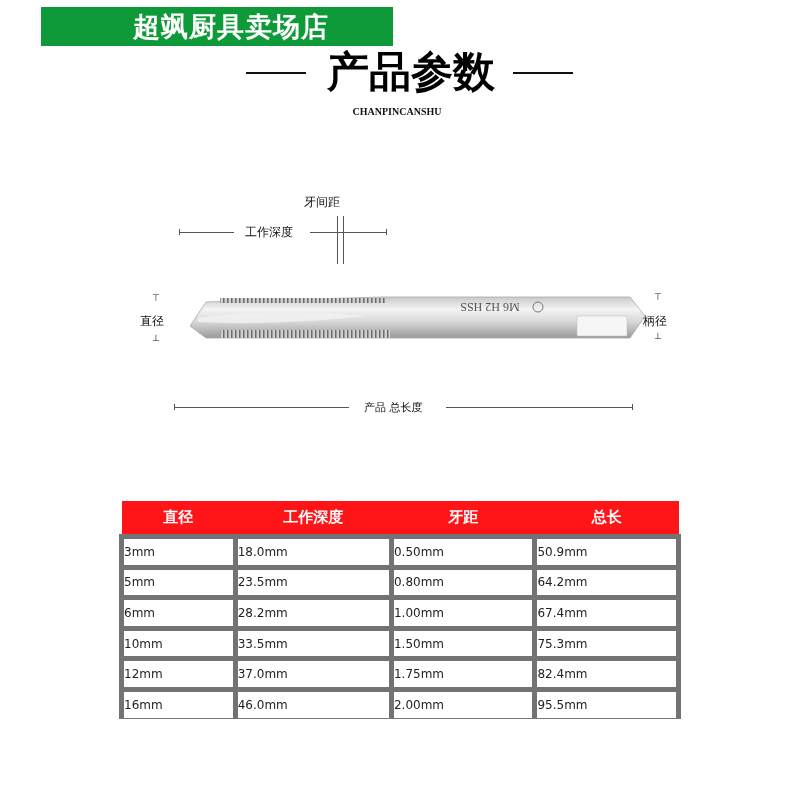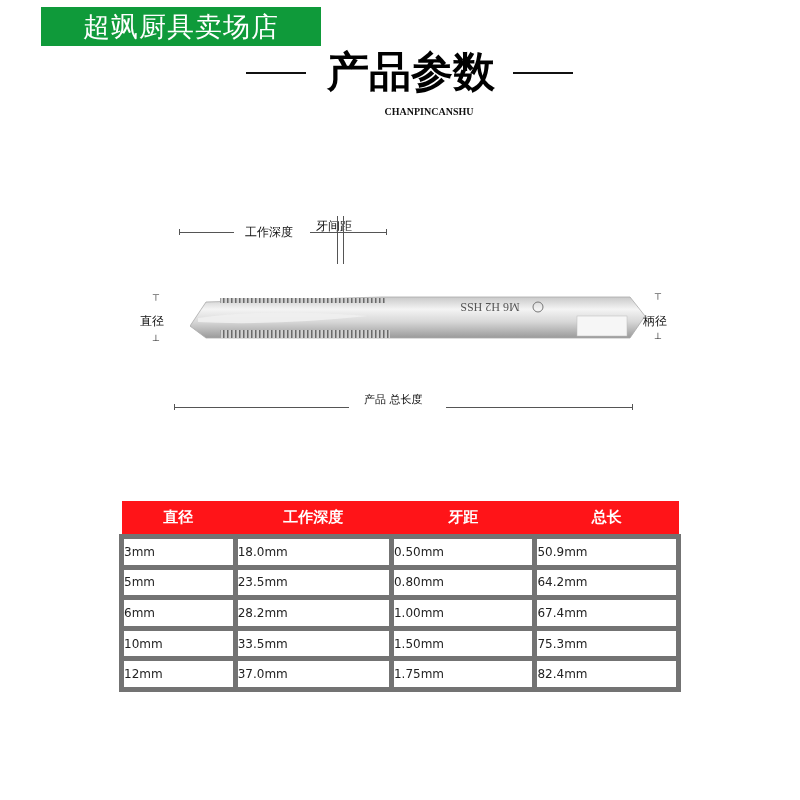--- a/index.html
+++ b/index.html
@@ -1,23 +1,23 @@
 <!DOCTYPE html>
 <html><head>
   <meta charset="utf-8">
   <style>
     html, body { margin: 0; padding: 0; }
     body { width: 800px; height: 800px; background: #ffffff; position: relative; overflow: hidden; font-family: "DejaVu Sans", sans-serif; color: #222; }
-    .store-banner { position: absolute; left: 41px; top: 7px; width: 280px; height: 39px; background: #0f9a3a; color: #fff; font-size: 27px; font-weight: normal; line-height: 39px; text-align: center; letter-spacing: 1px; }
+    .store-banner { position: absolute; left: 41px; top: 7px; width: 324px; height: 39px; background: #0f9a3a; color: #fff; font-size: 27px; font-weight: bold; line-height: 39px; text-align: center; letter-spacing: 1px; padding-left: 28px; }
     .title-row { position: absolute; left: 0; top: 42px; width: 800px; height: 60px; }
     .title-line { position: absolute; top: 30px; height: 2px; background: #111; width: 60px; }
     .title-line.left { left: 246px; }
     .title-line.right { left: 513px; }
     .title-text { position: absolute; left: 318px; top: 4px; width: 186px; text-align: center; color: #000000; font-size: 42px; font-weight: bold; line-height: 52px; }
-    .subtitle { position: absolute; left: 316px; top: 106px; width: 226px; text-align: center; font-family: "Liberation Serif", serif; font-size: 10px; font-weight: bold; color: #111; }
+    .subtitle { position: absolute; left: 284px; top: 106px; width: 226px; text-align: center; font-family: "Liberation Serif", serif; font-size: 10px; font-weight: bold; color: #111; }
 
     .dim-label { position: absolute; font-size: 12px; color: #111; white-space: nowrap; }
     .hline { position: absolute; height: 1px; background: #555; }
     .vline { position: absolute; width: 1px; background: #555; }
     .tick { position: absolute; width: 1px; height: 6px; background: #555; }
 
     .tap { position: absolute; left: 190px; top: 294px; width: 480px; height: 50px; }
 
     .spec-table { position: absolute; left: 119px; top: 501px; width: 562px; border-collapse: collapse; font-size: 12px; }
     .spec-table th { background: #ff1418; color: #fff; font-size: 15px; font-weight: bold; height: 33px; padding: 0; text-align: center; }
@@ -29,21 +29,21 @@
 
 <div class="store-banner">超飒厨具卖场店</div>
 
 <div class="title-row">
   <div class="title-line left"></div>
   <div class="title-text">产品参数</div>
   <div class="title-line right"></div>
 </div>
 <div class="subtitle">CHANPINCANSHU</div>
 
-<div class="dim-label" style="left:316px; top:194px;margin-top:24px;">牙间距</div>
+<div class="dim-label" style="left:304px; top:194px;">牙间距</div>
 <div class="vline" style="left:337px; top:216px; height:48px;"></div>
 <div class="vline" style="left:343px; top:216px; height:48px;"></div>
 
 <div class="tick" style="left:179px; top:229px;"></div>
 <div class="hline" style="left:179px; top:232px; width:55px;"></div>
 <div class="dim-label" style="left:245px; top:224px;">工作深度</div>
 <div class="hline" style="left:310px; top:232px; width:76px;"></div>
 <div class="tick" style="left:386px; top:229px;"></div>
 
 <div class="dim-label" style="left:152px; top:293px; font-size:9px;">⊤</div>
@@ -71,21 +71,21 @@
   <text x="300" y="17" font-family="Liberation Serif, serif" font-size="12" fill="#555" text-anchor="middle" transform="rotate(180 300 13)">M6 H2 HSS</text>
   <circle cx="348" cy="13" r="5" fill="none" stroke="#777" stroke-width="1"></circle>
 </svg>
 
 <div class="dim-label" style="left:654px; top:292px; font-size:9px;">⊤</div>
 <div class="dim-label" style="left:643px; top:313px;">柄径</div>
 <div class="dim-label" style="left:654px; top:331px; font-size:9px;">⊥</div>
 
 <div class="tick" style="left:174px; top:404px;"></div>
 <div class="hline" style="left:174px; top:407px; width:175px;"></div>
-<div class="dim-label" style="left:364px; top:392px; font-size:11px;">产品 总长度</div>
+<div class="dim-label" style="left:364px; top:400px; font-size:11px;">产品 总长度</div>
 <div class="hline" style="left:446px; top:407px; width:186px;"></div>
 <div class="tick" style="left:632px; top:404px;"></div>
 
 <table class="spec-table">
   <thead>
     <tr>
       <th>直径</th>
       <th>工作深度</th>
       <th>牙距</th>
       <th>总长</th>
@@ -115,14 +115,20 @@
       <td>33.5mm</td>
       <td>1.50mm</td>
       <td>75.3mm</td>
     </tr>
     <tr>
       <td>12mm</td>
       <td>37.0mm</td>
       <td>1.75mm</td>
       <td>82.4mm</td>
     </tr>
+    <tr class="last">
+      <td>16mm</td>
+      <td>46.0mm</td>
+      <td>2.00mm</td>
+      <td>95.5mm</td>
+    </tr>
   </tbody>
 </table>
 
 </body></html>

